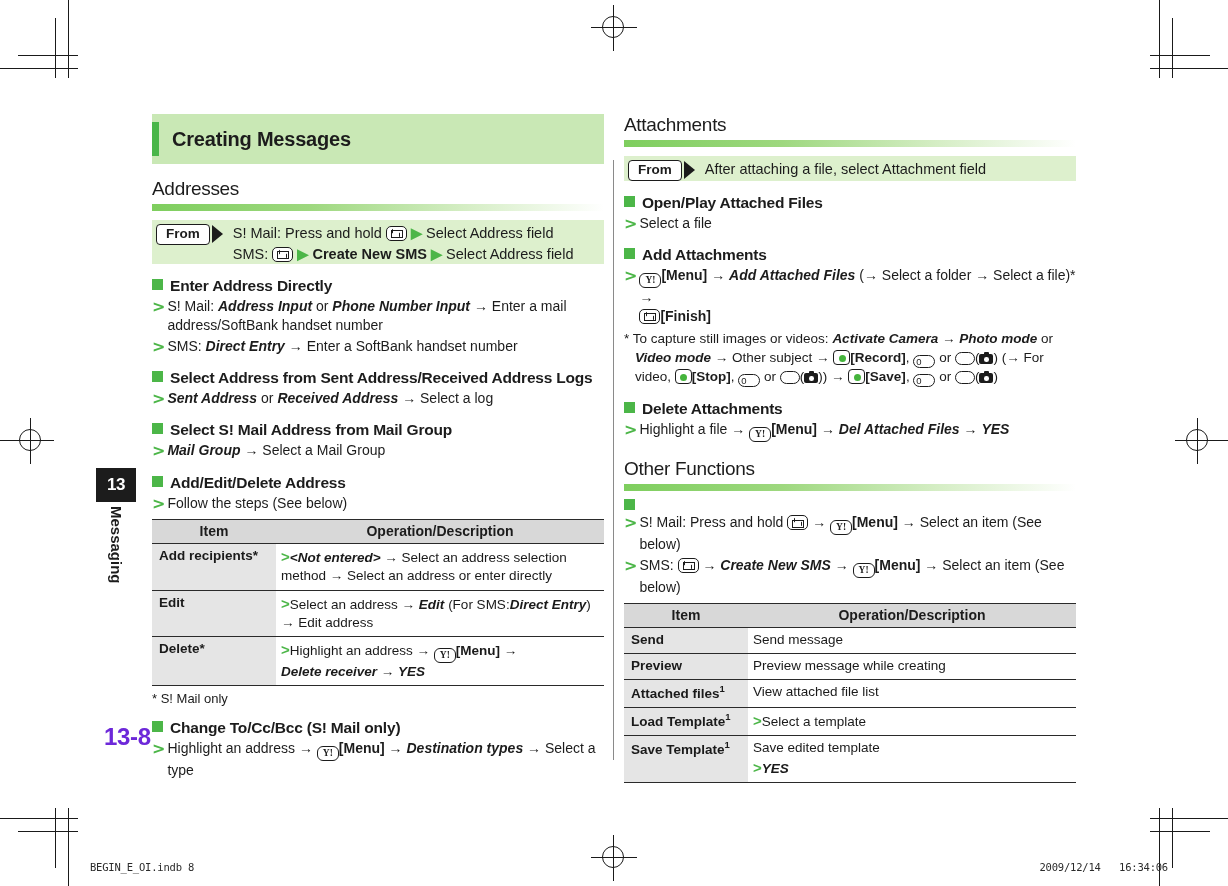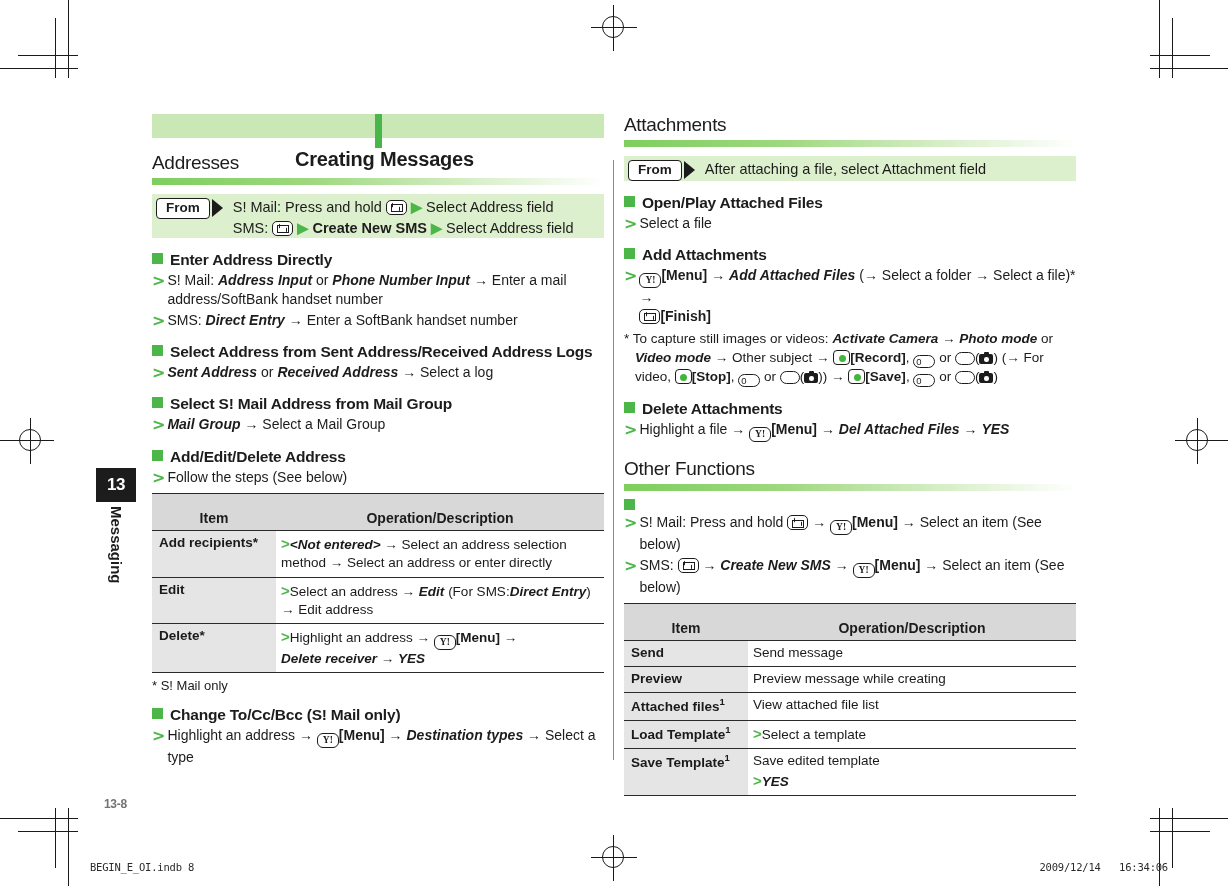--- a/index.html
+++ b/index.html
@@ -46,22 +46,22 @@
     display: flex; align-items: flex-start; justify-content: center;
   }
   .chapter-label span {
     writing-mode: vertical-rl;
     text-orientation: mixed;
     white-space: nowrap;
   }
 
   
   .page-number {
-    position: absolute; left: 104px; top: 797px;
-    font-size: 12px; font-weight: bold; color: #737373;
+    position: absolute; left: 104px; top: 723px;
+    font-size: 24px; font-weight: bold; color: #6d28d9;
     letter-spacing: -0.3px;
   }
 
   
   .footer-left {
     position: absolute; left: 90px; top: 861px;
     font-family: "DejaVu Sans Mono", monospace;
     font-size: 10.5px; color: #2b2b2b; letter-spacing: -0.2px;
   }
   .footer-right {
@@ -75,24 +75,23 @@
   .col { position: absolute; top: 114px; }
   .col-left  { left: 152px; width: 452px; }
   .col-right { left: 624px; width: 452px; }
   .col-divider {
     position: absolute; left: 613px; top: 160px;
     width: 1px; height: 600px; background: #8a8a8a;
   }
 
   
   .chapter-bar {
-    height: 24px; background: #c9e8b5;
+    height: 50px; background: #c9e8b5;
     display: flex; align-items: center;
     margin-bottom: 14px;
-    flex-direction: column;
   }
   .chapter-bar .accent {
     width: 7px; height: 34px; background: #49b649; flex: none;
   }
   .chapter-bar .txt {
     font-size: 20px; font-weight: bold; color: #1c1c1c;
     padding-left: 13px; letter-spacing: -0.2px;
   }
 
   
@@ -232,21 +231,21 @@
   .pgreen { color: #4cb648; font-weight: bold; }
 
   
   table.tbl {
     width: 100%; border-collapse: collapse;
     margin-top: 6px; font-size: 13.5px;
   }
   table.tbl th {
     background: #d8d8d8; color: #1c1c1c;
     font-size: 14px; font-weight: bold;
-    padding: 16px 0 4px 0; text-align: center;
+    padding: 3px 0 4px 0; text-align: center;
     border-top: 1.4px solid #2a2a2a;
     border-bottom: 1.4px solid #2a2a2a;
     margin-left: 40px;
   }
   table.tbl td {
     border-bottom: 1px solid #2a2a2a;
     padding: 3px 5px 4px 5px;
     vertical-align: top; line-height: 1.35;
   }
   table.tbl td.k {

